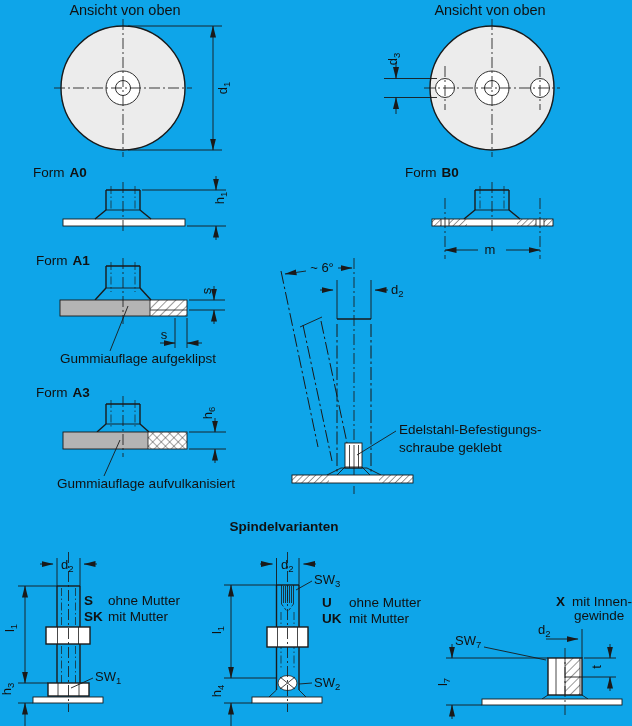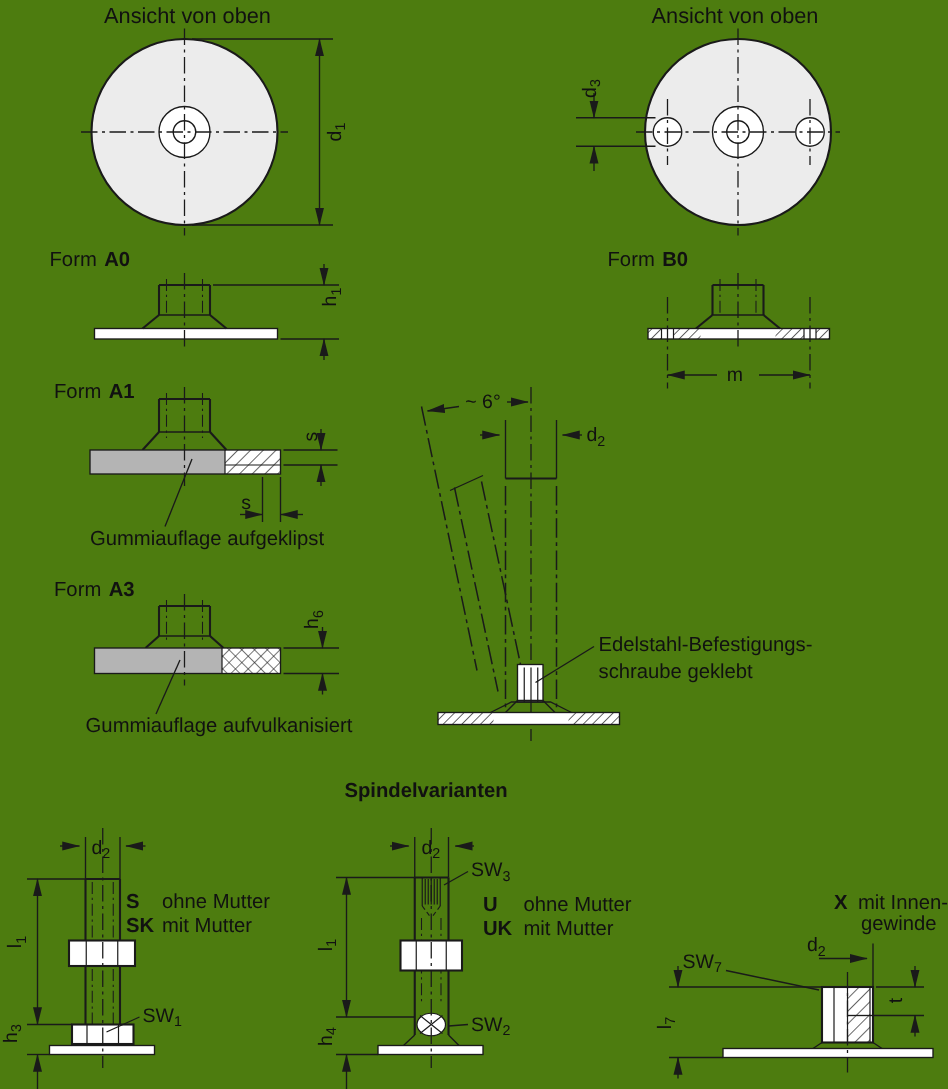--- a/index.html
+++ b/index.html
@@ -1,16 +1,16 @@
 <!DOCTYPE html>
 <html><head>
 <meta charset="utf-8">
 <style>
   html,body{margin:0;padding:0;background:#ffffff;}
-  .page{width:632px;height:726px;position:relative;background:#4d7c0f;overflow:hidden;}
+  .page{width:632px;height:726px;position:relative;background:#0ea5e9;overflow:hidden;}
   svg text{font-family:"Liberation Sans","DejaVu Sans",sans-serif;font-size:13px;fill:#111;}
   svg text.t14{font-size:14.5px;}
   svg text.t135{font-size:13.5px;}
   .b{font-weight:bold;}
   .sub{font-size:9.5px;}
   .ln{stroke:#1a1a1a;stroke-width:1.4;fill:none;}
   .lt{stroke:#1a1a1a;stroke-width:0.9;fill:none;}
   .l08{stroke:#1a1a1a;stroke-width:0.8;fill:none;}
   .cl{stroke:#1a1a1a;stroke-width:0.85;fill:none;stroke-dasharray:11 3 2 3;}
   .clt{stroke:#1a1a1a;stroke-width:0.7;fill:none;stroke-dasharray:8 2.5 1.5 2.5;}

